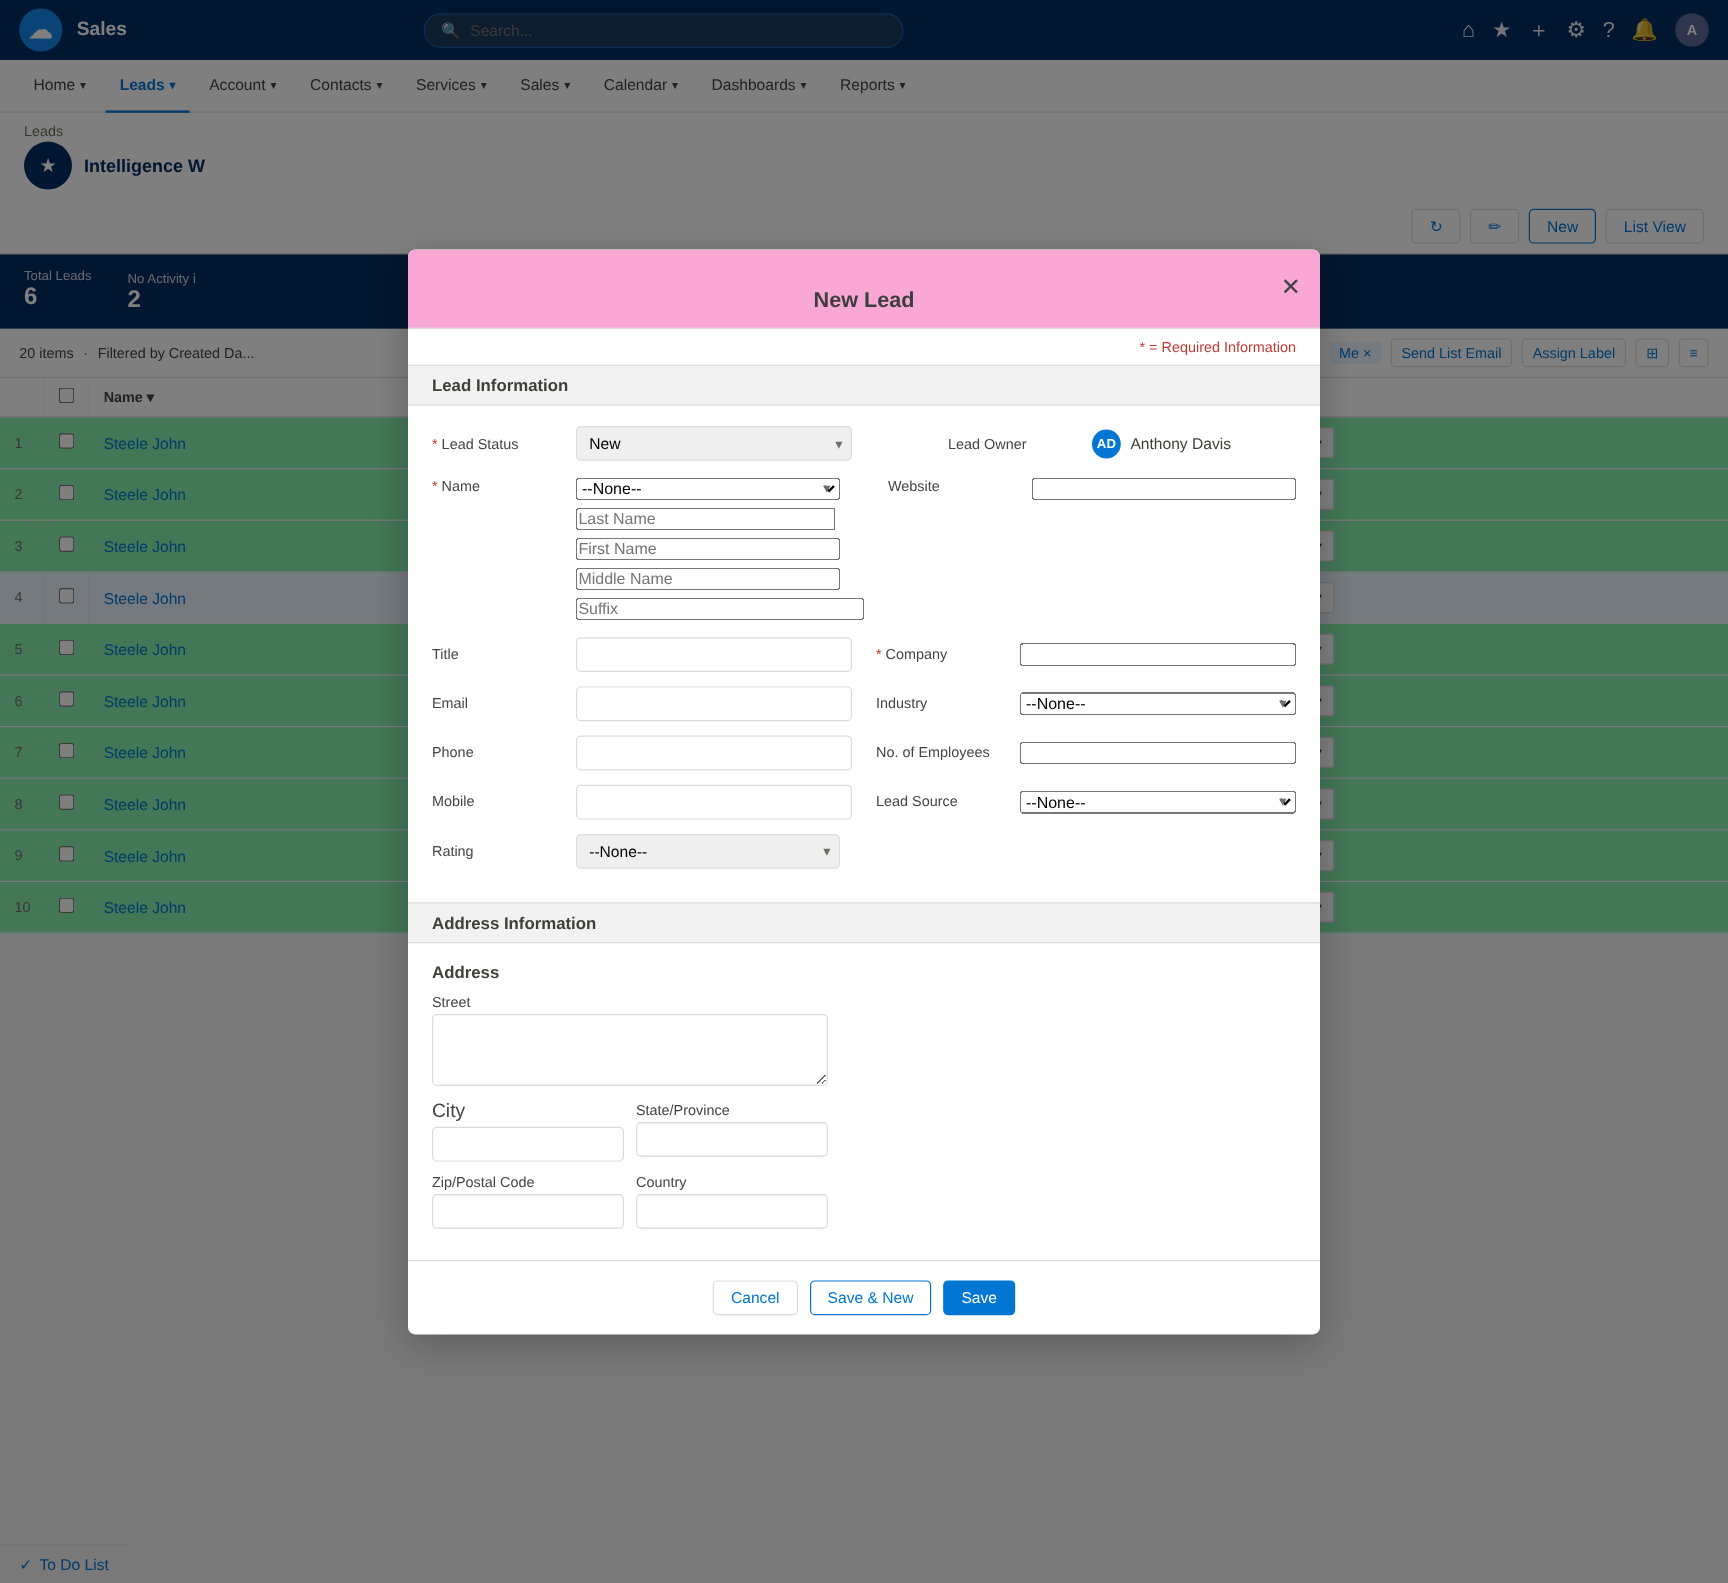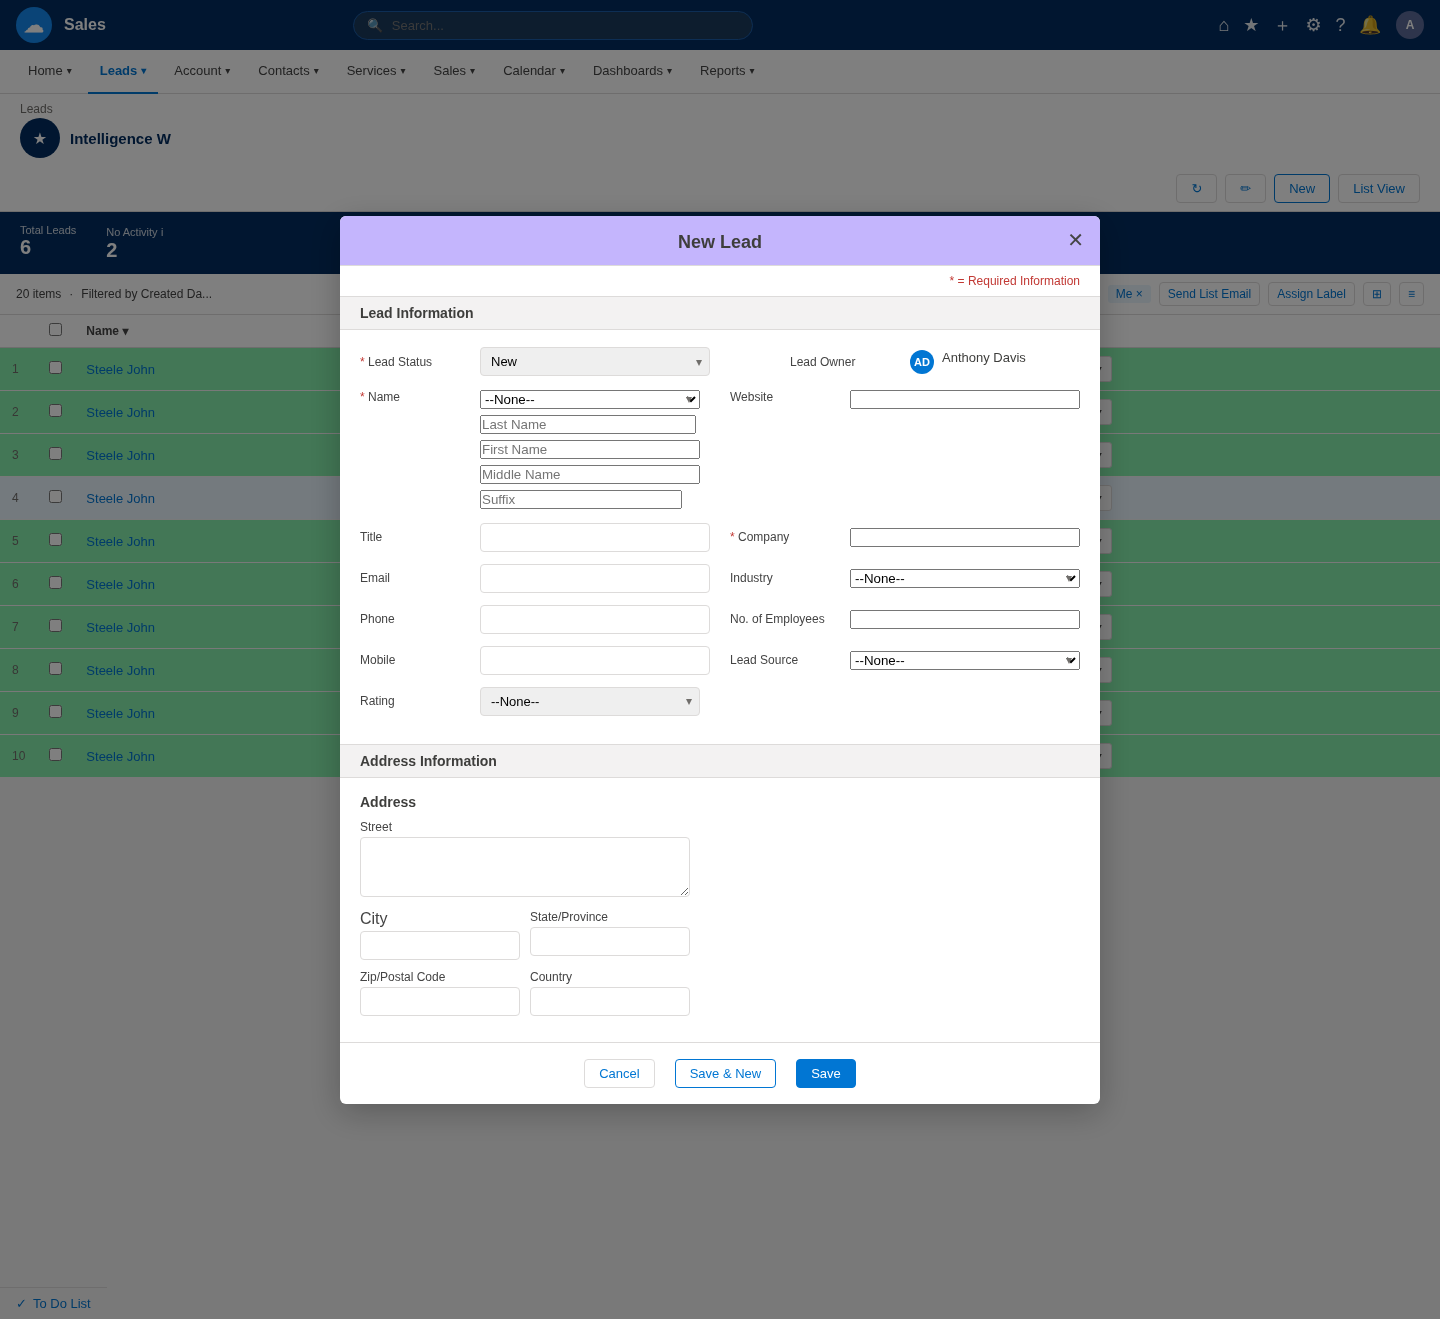--- a/index.html
+++ b/index.html
@@ -142,22 +142,22 @@
     .modal {
       background: white;
       border-radius: 6px;
       width: 760px;
       max-height: 95vh;
       overflow-y: auto;
       position: relative;
       box-shadow: 0 8px 32px rgba(0,0,0,0.25);
     }
     .modal-header {
-      background: #c4b5fd;
-      padding: 16px 20px 12px;
+      background: #f9a8d4;
+      padding: 32px 20px 12px;
       text-align: center;
       font-size: 18px; font-weight: 600;
       border-bottom: 1px solid #dddbda;
       position: relative;
     }
     .modal-close {
       position: absolute; right: 16px; top: 50%; transform: translateY(-50%);
       font-size: 20px; cursor: pointer; color: #444; background: none; border: none;
       line-height: 1;
     }
@@ -177,38 +177,38 @@
     .section-body { padding: 16px 20px; }
     .select-wrap { position: relative; display: inline-block; }
     .select-wrap select { width: 100%; }
     .select-wrap::after {
       content: '▾'; position: absolute; right: 8px; top: 50%; transform: translateY(-50%);
       pointer-events: none; color: #706e6b; font-size: 12px;
     }
 
     
     .owner-display {
-      display: flex; gap: 8px; padding: 4px 0;
+      display: flex; align-items: center; gap: 8px; padding: 4px 0;
     }
     .owner-avatar {
       width: 24px; height: 24px; background: #0176d3; border-radius: 50%;
       display: flex; align-items: center; justify-content: center;
       color: white; font-size: 11px; font-weight: bold;
     }
 
     
     .name-subfields { display: flex; flex-direction: column; gap: 6px; flex: 1; }
     .name-subfields input { width: 100%; }
     .name-subfields .select-wrap { width: 100%; }
     .name-subfields .select-wrap select { width: 100%; }
 
     
     .modal-footer {
       padding: 16px 20px; display: flex; align-items: center; justify-content: center;
-      gap: 20px; border-top: 1px solid #dddbda;
+      gap: 10px; border-top: 1px solid #dddbda;
     }
     .btn-cancel { color: #0176d3; background: white; border: 1px solid #dddbda; }
     .btn-save-new { color: #0176d3; background: white; border: 1px solid #0176d3; }
     .btn-save { background: #0176d3; color: white; border: 1px solid #0176d3; }
 
     
     .address-textarea { width: 100%; min-height: 60px; resize: vertical; }
     .address-row { display: grid; grid-template-columns: 1fr 1fr; gap: 10px; margin-bottom: 10px; }
     .address-row-full { margin-bottom: 10px; }
     .field-row {
@@ -532,21 +532,21 @@
                 <option>--None--</option>
                 <option>Mr.</option>
                 <option>Ms.</option>
                 <option>Mrs.</option>
                 <option>Dr.</option>
               </select>
             </div>
             <input type="text" placeholder="Last Name" style="width: 216px;">
             <input type="text" placeholder="First Name" style="width: 220px;">
             <input type="text" placeholder="Middle Name" style="width: 220px;">
-            <input type="text" placeholder="Suffix" style="width: 202px;">
+            <input type="text" placeholder="Suffix" style="width: 240px;">
           </div>
         </div>
 
         <div style="flex:1;display:flex;align-items:flex-start;padding-left:20px;">
           <div style="width:120px;font-size:12px;color:#444;font-weight:500;">Website</div>
           <div style="flex:1;">
             <input type="text" placeholder="" style="width: 100%;">
           </div>
         </div>
       </div>

